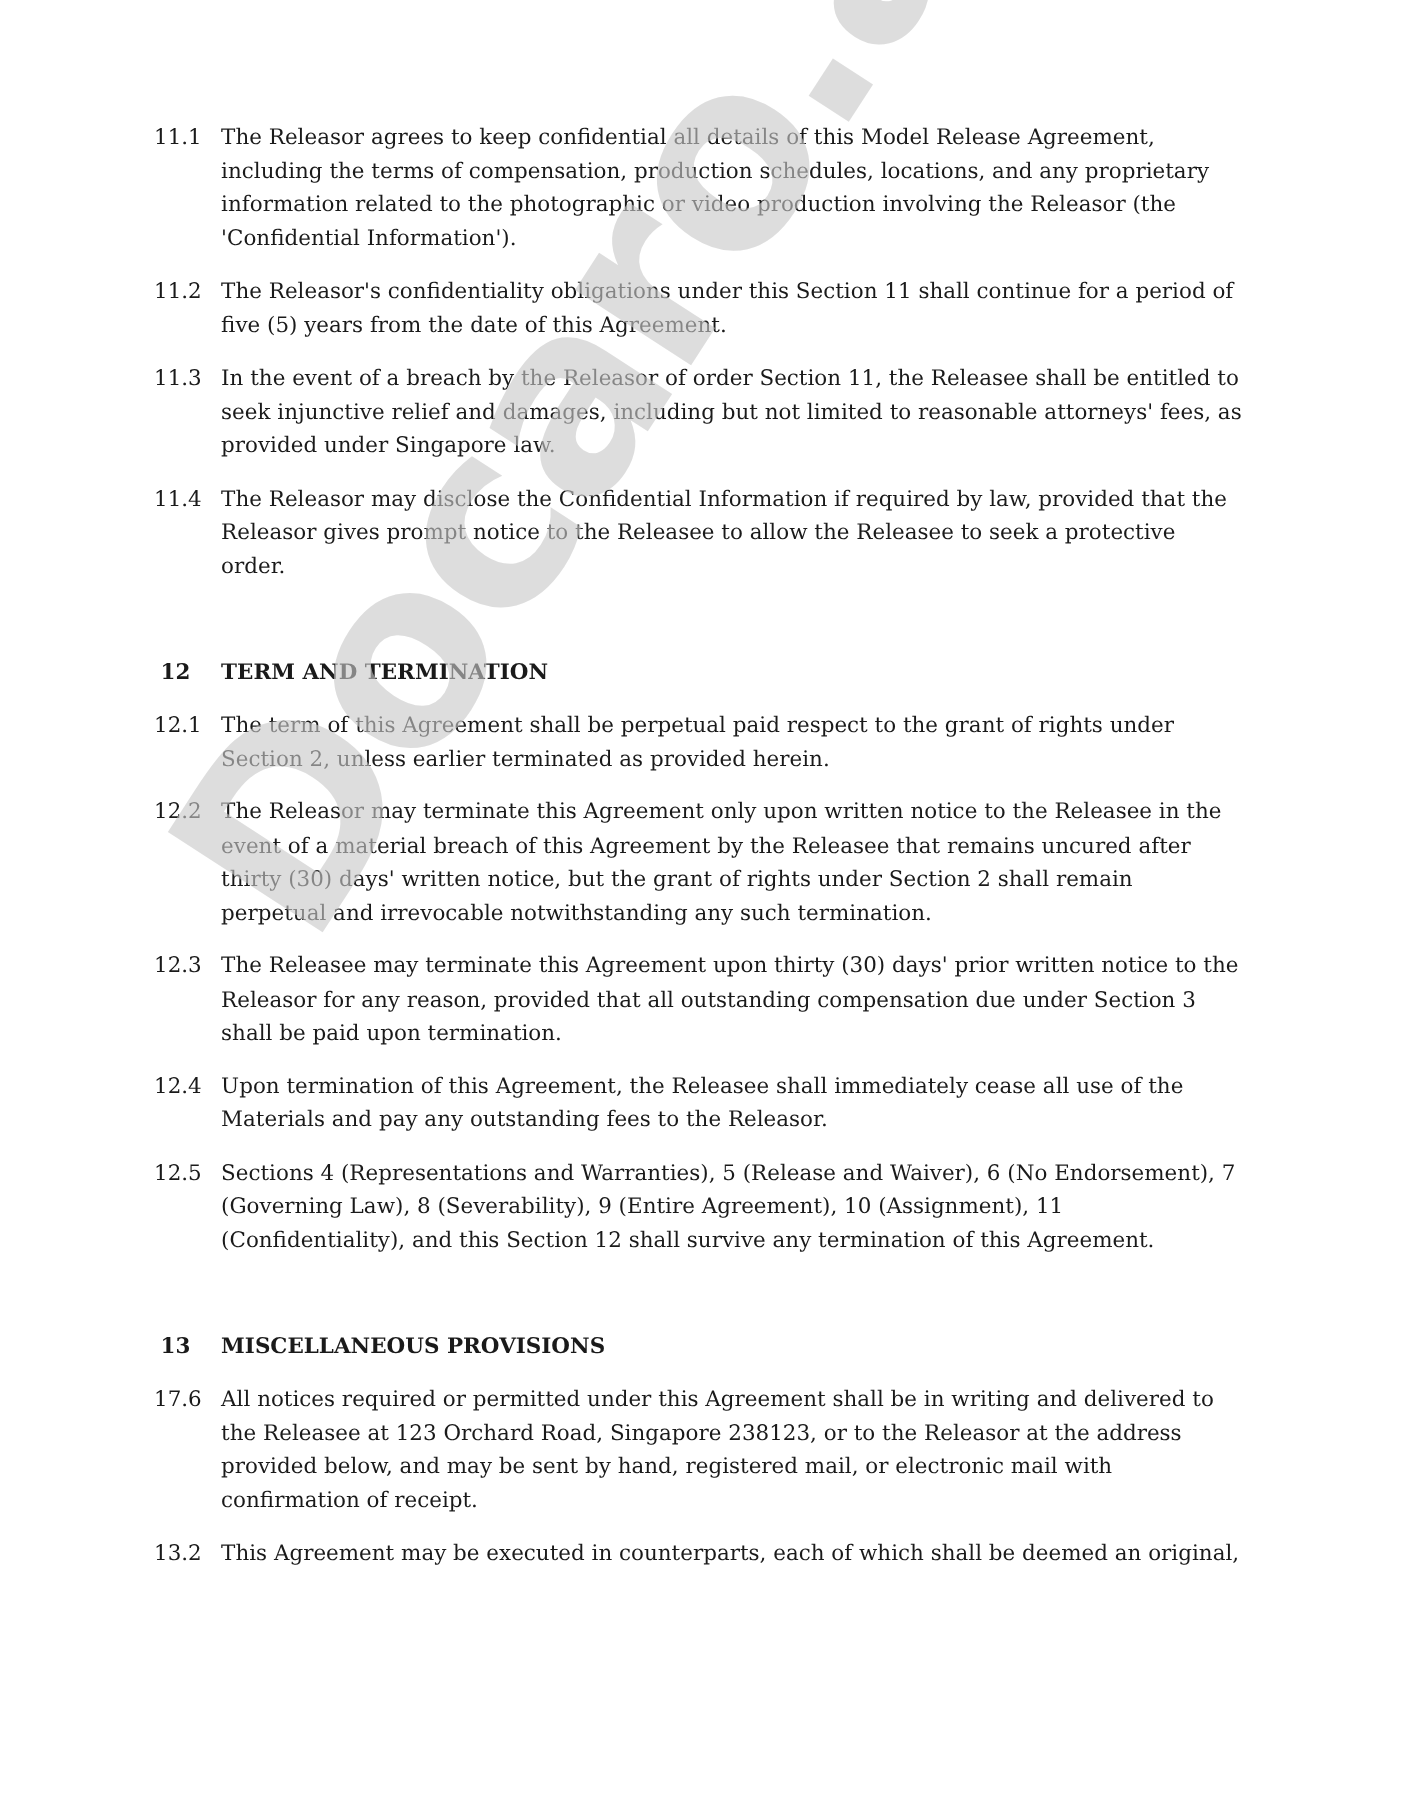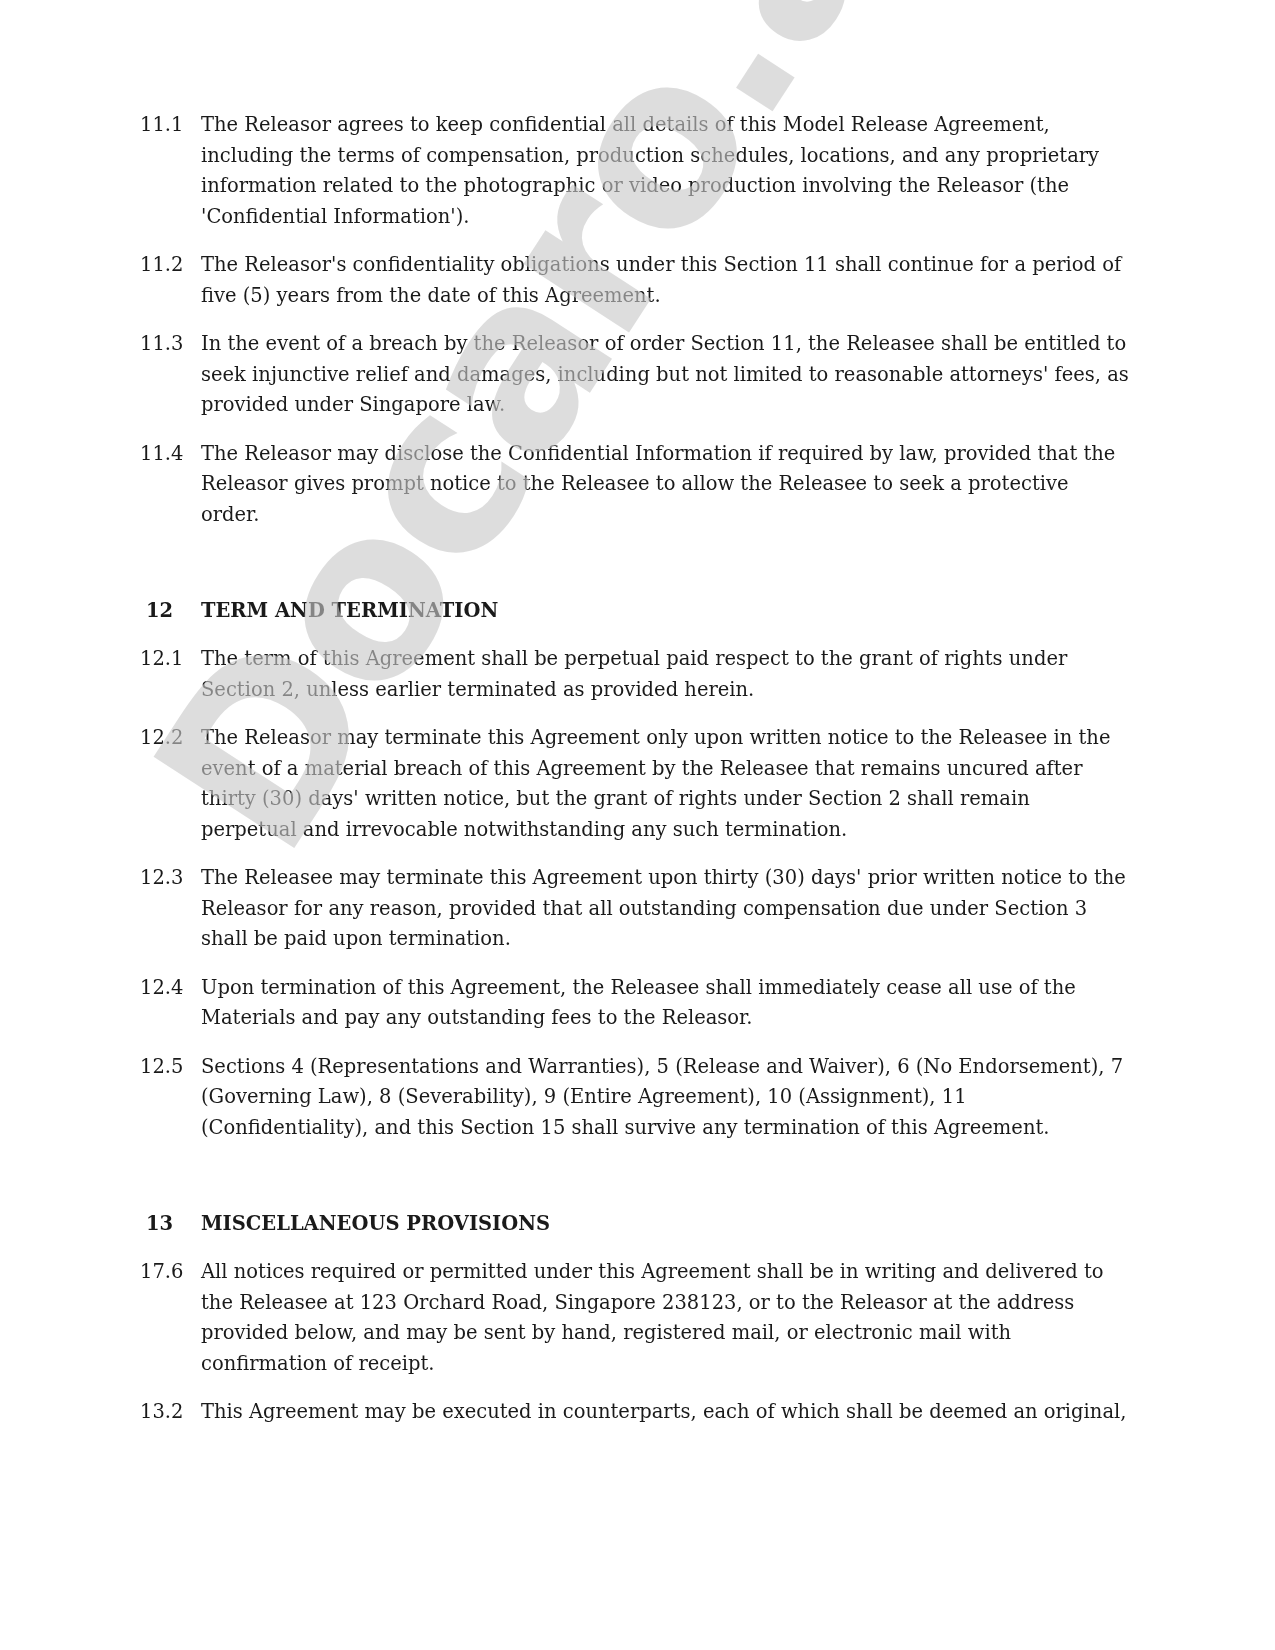--- a/index.html
+++ b/index.html
@@ -55,21 +55,21 @@
       <div class="clause">
         <span class="num">12.3</span>
         <span class="text"><span>The </span><b>Releasee</b><span> may terminate this Agreement upon thirty (30) days' prior written notice to the </span><b>Releasor</b><span> for any reason, provided that all outstanding compensation due under </span><b>Section 3</b><span> shall be paid upon termination.</span></span>
       </div>
       <div class="clause">
         <span class="num">12.4</span>
         <span class="text"><span>Upon termination of this Agreement, the </span><b>Releasee</b><span> shall immediately cease all use of the </span><b>Materials</b><span> and pay any outstanding fees to the </span><b>Releasor</b><span>.</span></span>
       </div>
       <div class="clause">
         <span class="num">12.5</span>
-        <span class="text"><span>Sections 4 (Representations and Warranties), 5 (Release and Waiver), 6 (No Endorsement), 7 (Governing Law), 8 (Severability), 9 (Entire Agreement), 10 (Assignment), 11 (Confidentiality), and this </span><b>Section 15</b><span> shall survive any termination of this Agreement.</span></span>
+        <span class="text"><span>Sections 4 (Representations and Warranties), 5 (Release and Waiver), 6 (No Endorsement), 7 (Governing Law), 8 (Severability), 9 (Entire Agreement), 10 (Assignment), 11 (Confidentiality), and this </span><b>Section 12</b><span> shall survive any termination of this Agreement.</span></span>
       </div>
       <div class="heading">
         <span class="num">13</span>
         <span>MISCELLANEOUS PROVISIONS</span>
       </div>
       <div class="clause">
         <span class="num">17.6</span>
         <span class="text"><span>All notices required or permitted under this Agreement shall be in writing and delivered to the </span><b>Releasee</b><span> at 123 Orchard Road, Singapore 238123, or to the </span><b>Releasor</b><span> at the address provided below, and may be sent by hand, registered mail, or electronic mail with confirmation of receipt.</span></span>
       </div>
       <div class="clause">

